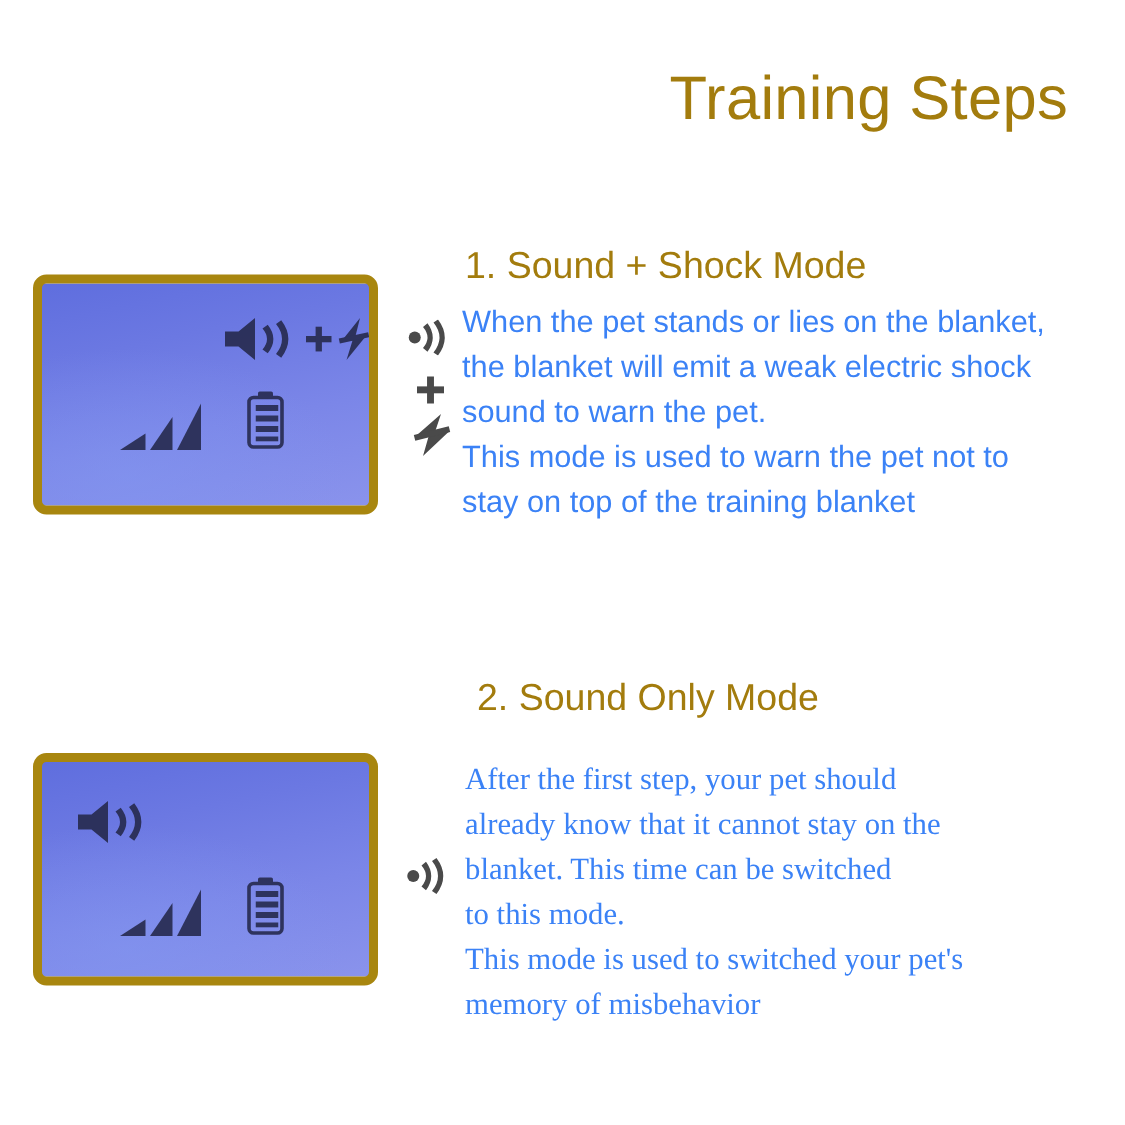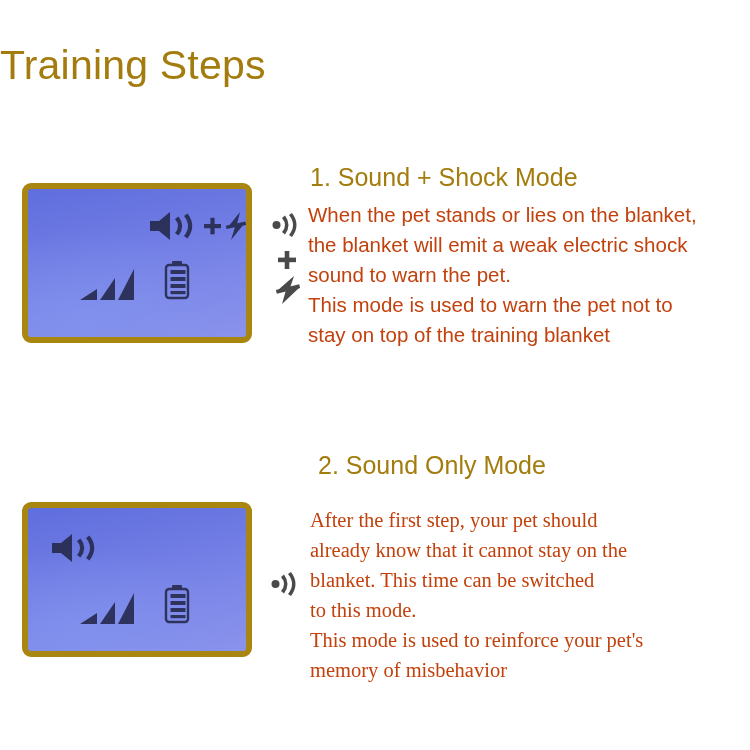--- a/index.html
+++ b/index.html
@@ -20,21 +20,21 @@
     width: 750px;
     height: 750px;
   }
 
   
   .title {
     position: absolute;
     left: 0;
     top: 42px;
     width: 712px;
-    text-align: left;
+    text-align: right;
     font-size: 41px;
     font-weight: 400;
     letter-spacing: 0.2px;
     color: #a37c0d;
     white-space: nowrap;
   }
 
   
   .section-heading {
     position: absolute;
@@ -73,21 +73,21 @@
   
   #lcd2-speaker  { left: 22px;  top: 25px; }
   #lcd2-bars     { left: 52px;  top: 83px; }
   #lcd2-battery  { left: 135px; top: 76px; }
 
   
   .body-block {
     position: absolute;
     font-size: 20.5px;
     line-height: 30px;
-    color: #c2410c;
+    color: #3b82f6;
     white-space: nowrap;
   }
   #body-1 { left: 308px; top: 200px; }
   #body-2 { left: 310px; top: 505px; font-family: Liberation Serif, serif; }
   .body-line { display: block; }
 
   
   .marker {
     position: absolute;
     color: #4a4a4a;
@@ -233,17 +233,17 @@
         <path d="M17 2 Q25 12 17 22 L20 24 Q29 12 20 0 Z"></path>
       </g>
     </svg>
   </div>
 
   <div class="body-block" id="body-2">
     <span class="body-line">After the first step, your pet should</span>
     <span class="body-line">already know that it cannot stay on the</span>
     <span class="body-line">blanket. This time can be switched</span>
     <span class="body-line">to this mode.</span>
-    <span class="body-line">This mode is used to reinforce your pet's</span>
+    <span class="body-line">This mode is used to switched your pet's</span>
     <span class="body-line">memory of misbehavior</span>
   </div>
 
 </div>
 
 </body></html>

